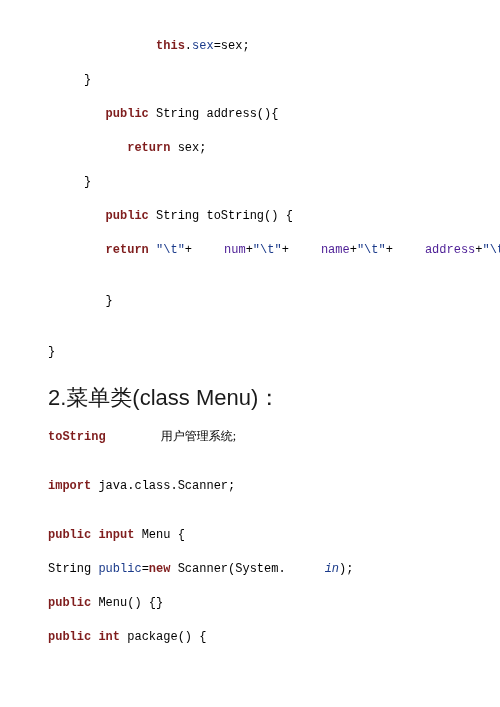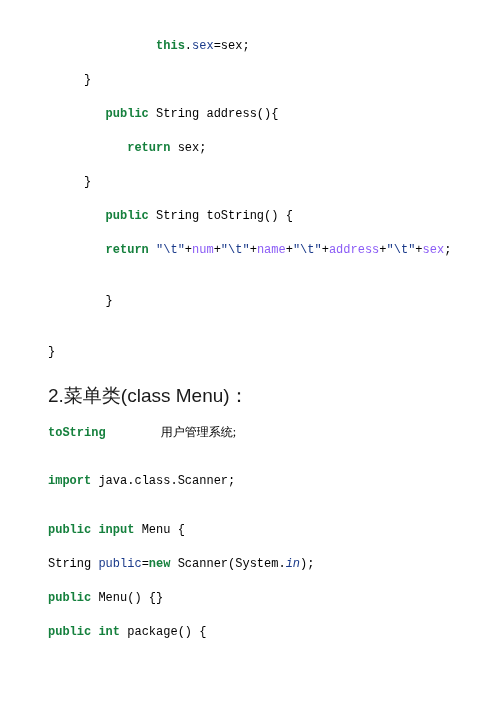--- a/index.html
+++ b/index.html
@@ -14,27 +14,27 @@
     line-height: 1.4;
     color: #000;
   }
   .code-line {
     white-space: pre;
     margin: 0;
     min-height: 17px;
   }
   .gap { height: 17px; }
   .gap-xl { height: 32px; }
-  .kw { color: #15803d; font-weight: bold; }
+  .kw { color: #7f1d1d; font-weight: bold; }
   .field { color: #1a3a8a; }
   .str { color: #1a3a8a; }
-  .fieldref { color: #8b5cf6; }
+  .fieldref { color: #4c1d95; margin-left: 32px; }
   .heading {
     font-family: "Microsoft YaHei", "SimSun", sans-serif;
-    font-size: 19px;
+    font-size: 22px;
     color: #1a1a1a;
     margin: 22px 0 14px 0;
     font-weight: 400;
   }
   .cn { font-family: "SimSun", serif; margin-left: 48px; }
 </style>
 </head>
 <body>
 
 <div class="code-line"><span>               </span><span class="kw">this</span><span>.</span><span class="field">sex</span><span>=sex;</span></div>
@@ -58,17 +58,17 @@
 <div class="code-line"><span>}</span></div>
 
 <div class="heading">2.菜单类(class Menu)：</div>
 
 <div class="code-line"><span class="kw">toString</span><span> </span><span class="cn">用户管理系统;</span></div>
 <div class="gap-xl"></div>
 <div class="code-line"><span class="kw">import</span><span> java.class.Scanner;</span></div>
 <div class="gap-xl"></div>
 <div class="code-line"><span class="kw">public</span><span> </span><span class="kw">input</span><span> Menu {</span></div>
 <div class="gap"></div>
-<div class="code-line"><span>String </span><span class="field">public</span><span>=</span><span class="kw">new</span><span> Scanner(System.</span><span class="field" style="font-style:italic;">in</span><span>);</span></div>
+<div class="code-line"><span>String </span><span class="field">public</span><span>=</span><span class="kw">new</span><span> Scanner(System.</span><span class="field" style="font-style:italic;margin-left:39px;">in</span><span>);</span></div>
 <div class="gap"></div>
 <div class="code-line"><span class="kw">public</span><span> Menu() {}</span></div>
 <div class="gap"></div>
 <div class="code-line"><span class="kw">public</span><span> </span><span class="kw">int</span><span> package() {</span></div>
 
 </body></html>

